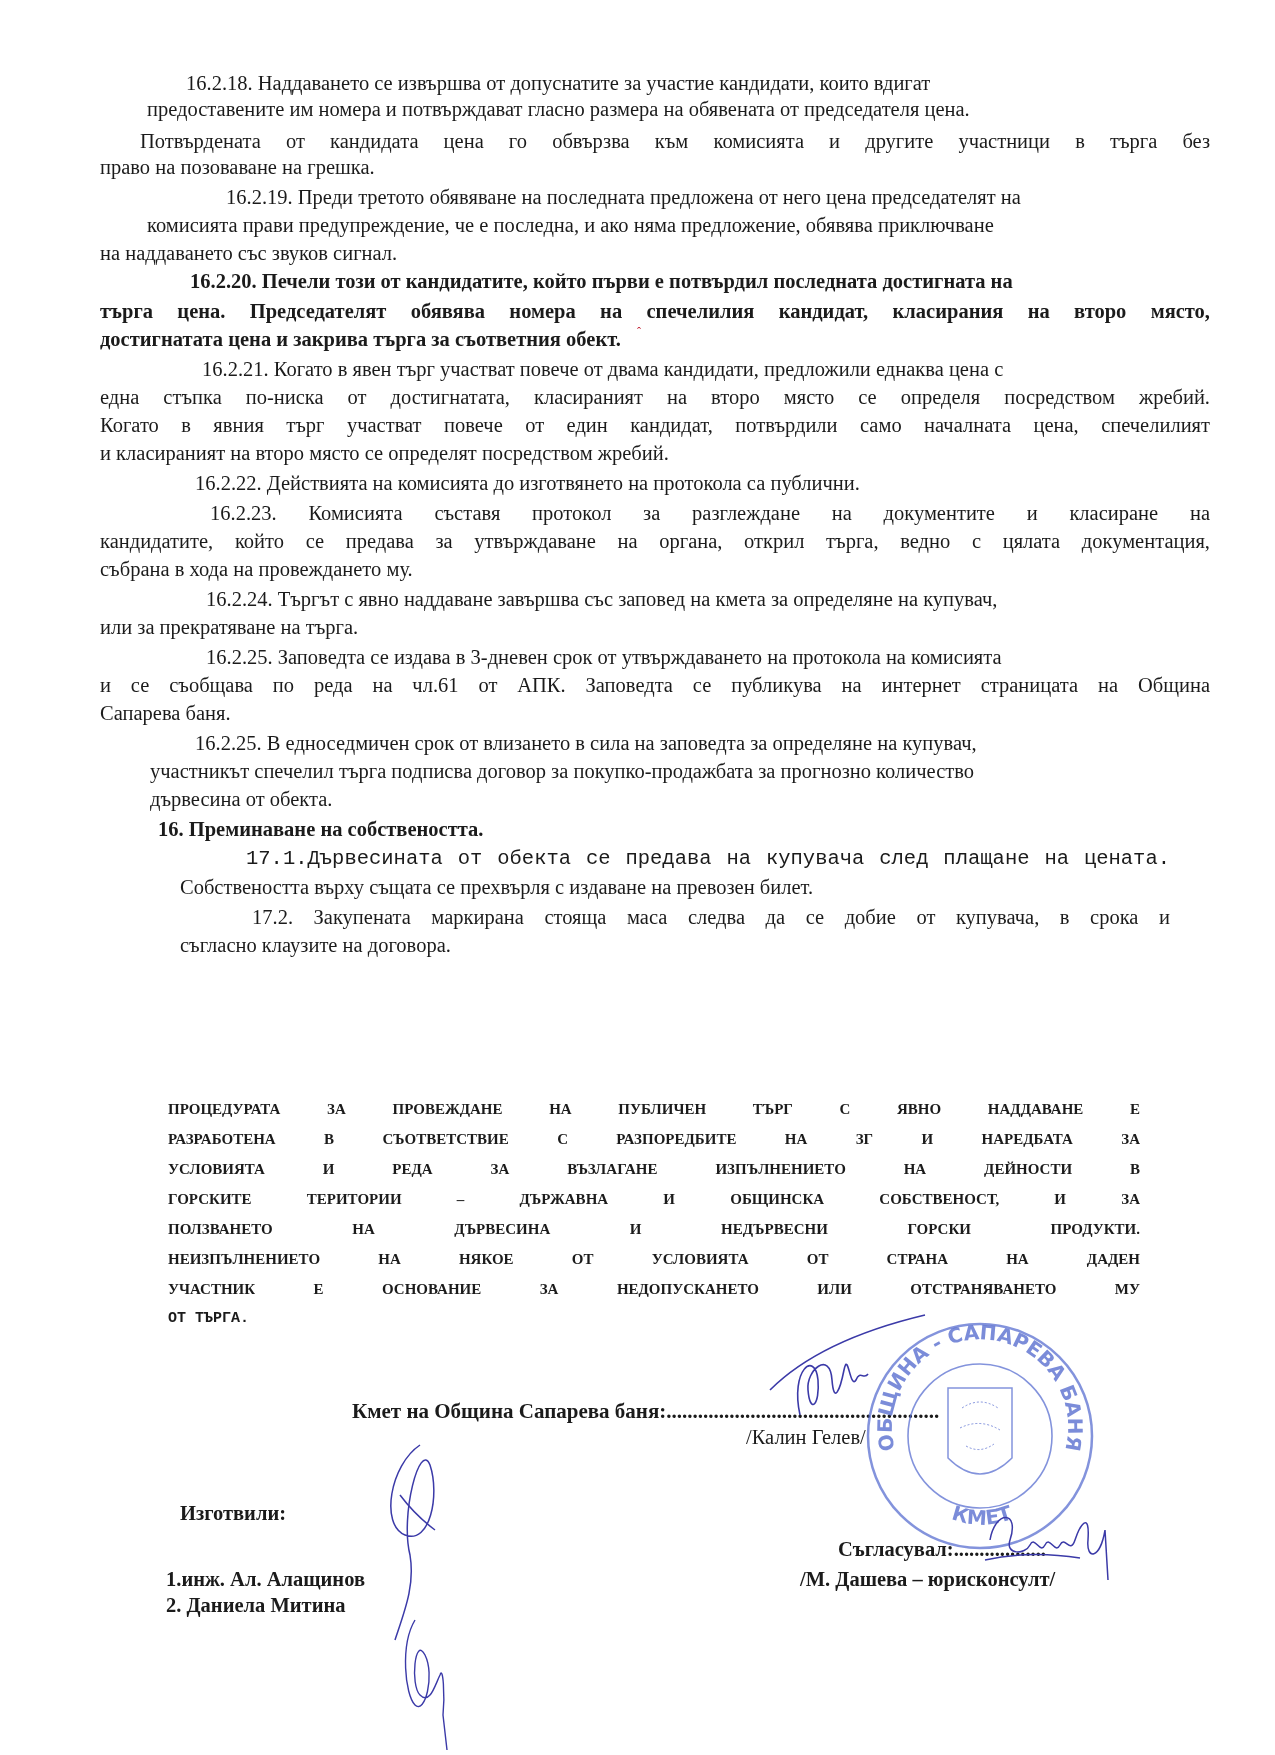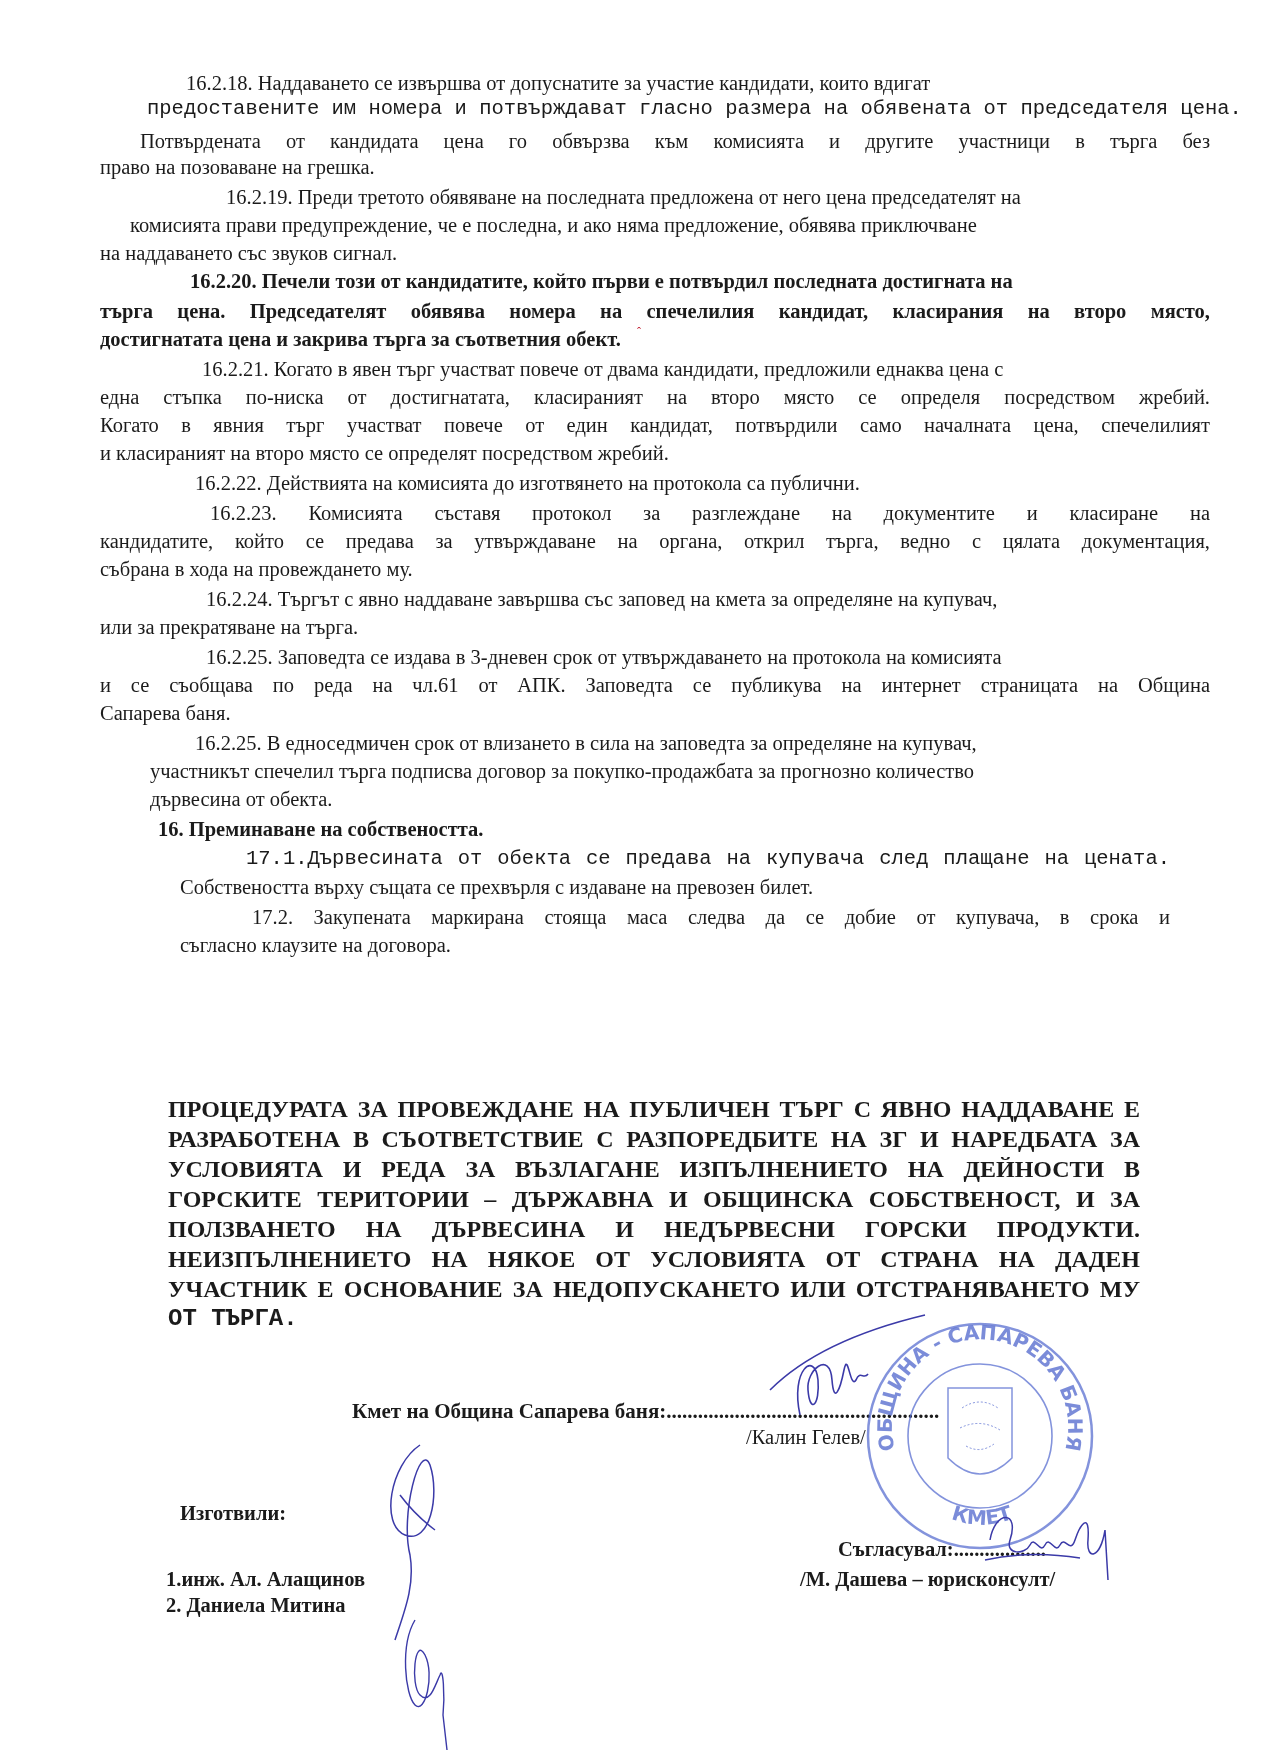--- a/index.html
+++ b/index.html
@@ -3,37 +3,37 @@
   <meta charset="utf-8">
   <style>
     html, body { margin: 0; padding: 0; background: #ffffff; }
     body { width: 1275px; height: 1755px; position: relative; overflow: hidden;
       font-family: "Liberation Serif", serif; color: #1b1b1b; }
     .page { position: absolute; left: 0; top: 0; width: 1065px; height: 1755px; }
     .line { position: absolute; font-size: 20.5px; line-height: 26px; white-space: nowrap; }
     .just { text-align: justify; text-align-last: justify; white-space: normal; }
     .b { font-weight: bold; }
     .caps { position: absolute; left: 168px; width: 972px; font-weight: bold;
-      font-size: 24px; line-height: 30px; text-align: justify; text-align-last: justify; }
+      font-size: 15px; line-height: 30px; text-align: justify; text-align-last: justify; }
     .caps.last { text-align-last: left; font-family: Liberation Mono, monospace; }
     .sig { position: absolute; pointer-events: none; }
     .red-mark { position: absolute; left: 637px; top: 325px; color: #c0182b; font-size: 12px; }
   </style>
 </head>
 <body>
 
 <div class="page">
 
   <div class="line" style="left:186px; top:70px;">16.2.18. Наддаването се извършва от допуснатите за участие кандидати, които вдигат</div>
-  <div class="line" style="left:147px; top:96px;font-family:Liberation Mono, monospace;">предоставените им номера и потвърждават гласно размера на обявената от председателя цена.</div>
+  <div class="line" style="left:147px; top:96px;">предоставените им номера и потвърждават гласно размера на обявената от председателя цена.</div>
   <div class="line just" style="left:140px; top:128px; width:1070px;">Потвърдената от кандидата цена го обвързва към комисията и другите участници в търга без</div>
   <div class="line" style="left:100px; top:154px;">право на позоваване на грешка.</div>
 
   <div class="line" style="left:226px; top:184px;">16.2.19. Преди третото обявяване на последната предложена от него цена председателят на</div>
-  <div class="line" style="left:130px; top:212px;">комисията прави предупреждение, че е последна, и ако няма предложение, обявява приключване</div>
+  <div class="line" style="left:147px; top:212px;">комисията прави предупреждение, че е последна, и ако няма предложение, обявява приключване</div>
   <div class="line" style="left:100px; top:240px;">на наддаването със звуков сигнал.</div>
 
   <div class="line b" style="left:190px; top:268px;">16.2.20. Печели този от кандидатите, който първи е потвърдил последната достигната на</div>
   <div class="line b just" style="left:100px; top:298px; width:1110px;">търга цена. Председателят обявява номера на спечелилия кандидат, класирания на второ място,</div>
   <div class="line b" style="left:100px; top:326px;">достигнатата цена и закрива търга за съответния обект.</div>
   <span class="red-mark">ˆ</span>
 
   <div class="line" style="left:202px; top:356px;">16.2.21.  Когато в явен търг участват повече от двама кандидати, предложили еднаква цена с</div>
   <div class="line just" style="left:100px; top:384px; width:1110px;">една стъпка по-ниска от достигнатата, класираният на второ място се определя посредством жребий.</div>
   <div class="line just" style="left:100px; top:412px; width:1110px;">Когато в явния търг участват повече от един кандидат, потвърдили само началната цена, спечелилият</div>

